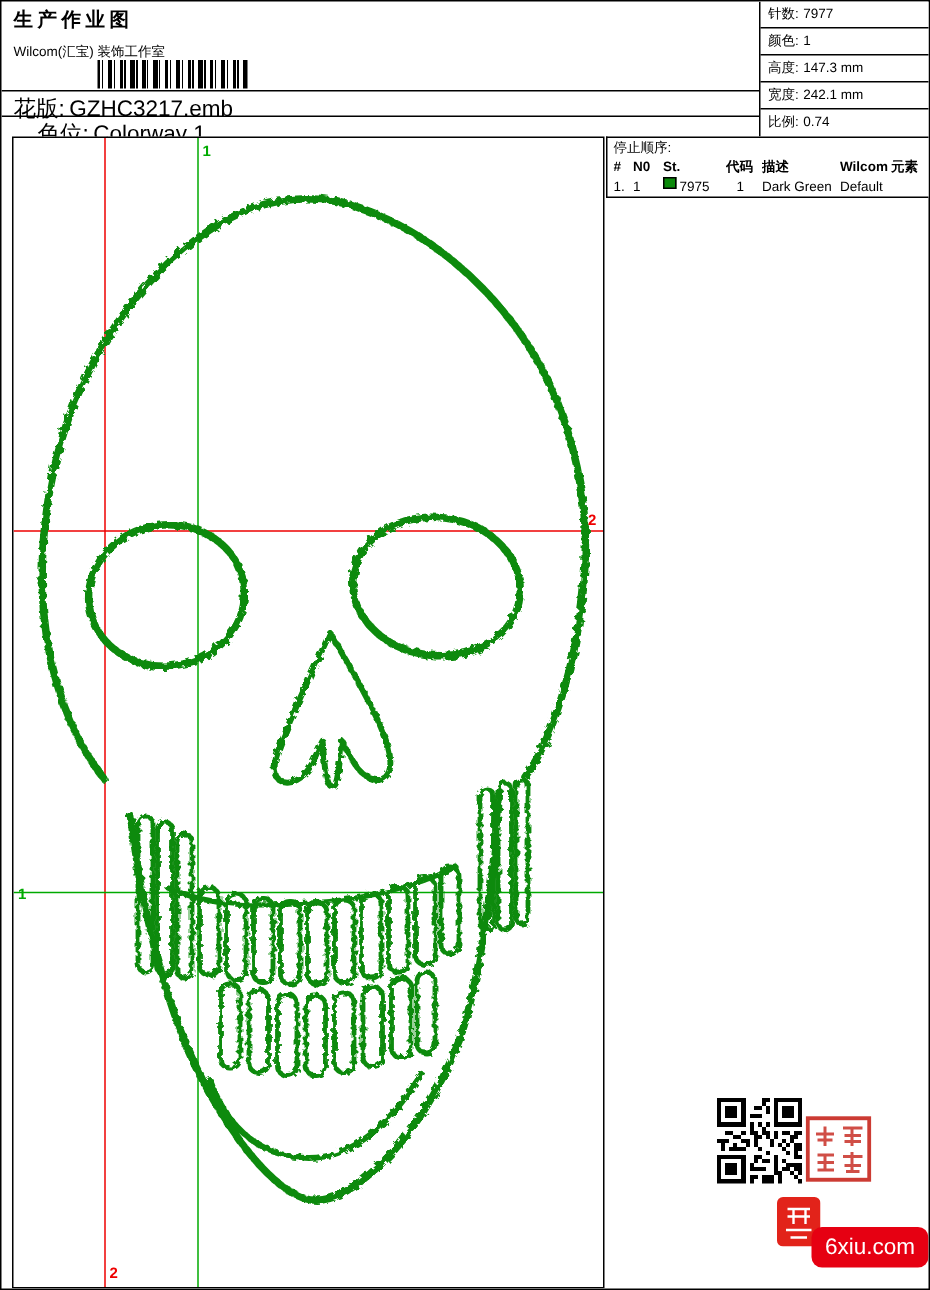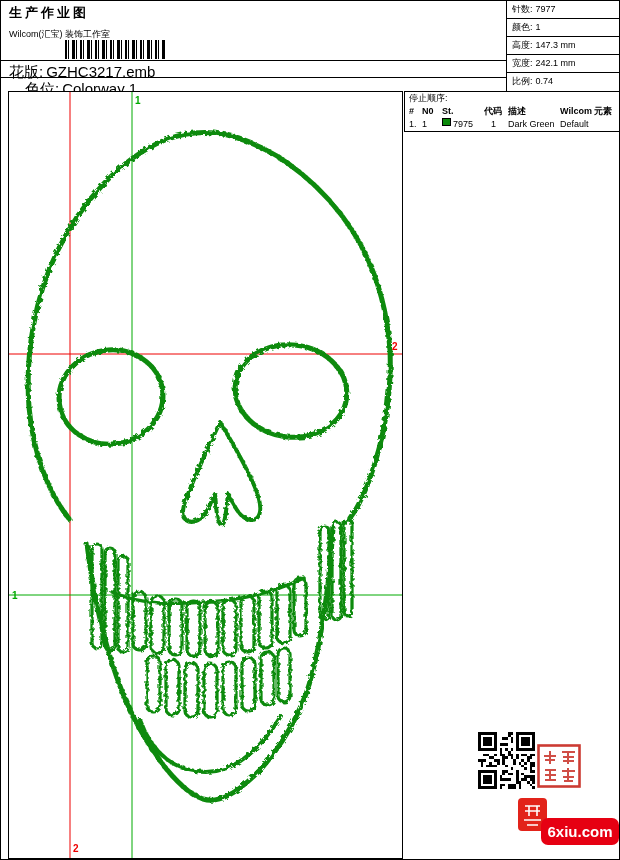--- a/index.html
+++ b/index.html
@@ -22,21 +22,21 @@
   .stop-grid.hdr .c{}
   .stop-grid.hdr .c.num{text-decoration:none}
   .c{overflow:hidden}
   .st-cell{display:flex;align-items:flex-start}
   .swatch{display:inline-block;width:9px;height:8px;border:1px solid #000;margin-right:2px;flex:none}
   .canvas{left:7px;top:90px;width:395px;height:768px;border:1px solid #000;background:#fff}
   .marker{font-size:10px;font-weight:bold}
   .qr{left:477px;top:731px;width:57px;height:57px}
   .seal{left:536px;top:743px;width:44px;height:44px}
   .logo-tab{left:517px;top:797px;width:29px;height:33px}
-  .logo-banner{left:540px;top:817px;width:78px;height:27px;background:#e60012;border-radius:7px;display:flex;align-items:center;justify-content:center;color:#fff;font-weight:bold;font-size:15px;z-index:3}
+  .logo-banner{left:540px;top:817px;width:78px;height:27px;background:#e60012;border-radius:7px;display:flex;align-items:center;justify-content:center;color:#fff;font-weight:normal;font-size:15px;z-index:3}
 </style>
 </head>
 <body>
 
 <div class="page">
 
   <div class="abs title" style="left:8px;top:3px">生产作业图</div>
   <div class="abs studio" style="left:8px;top:27px">Wilcom(汇宝) 装饰工作室</div>
   <div class="abs barcode" style="left:64px;top:39px"></div>
 

